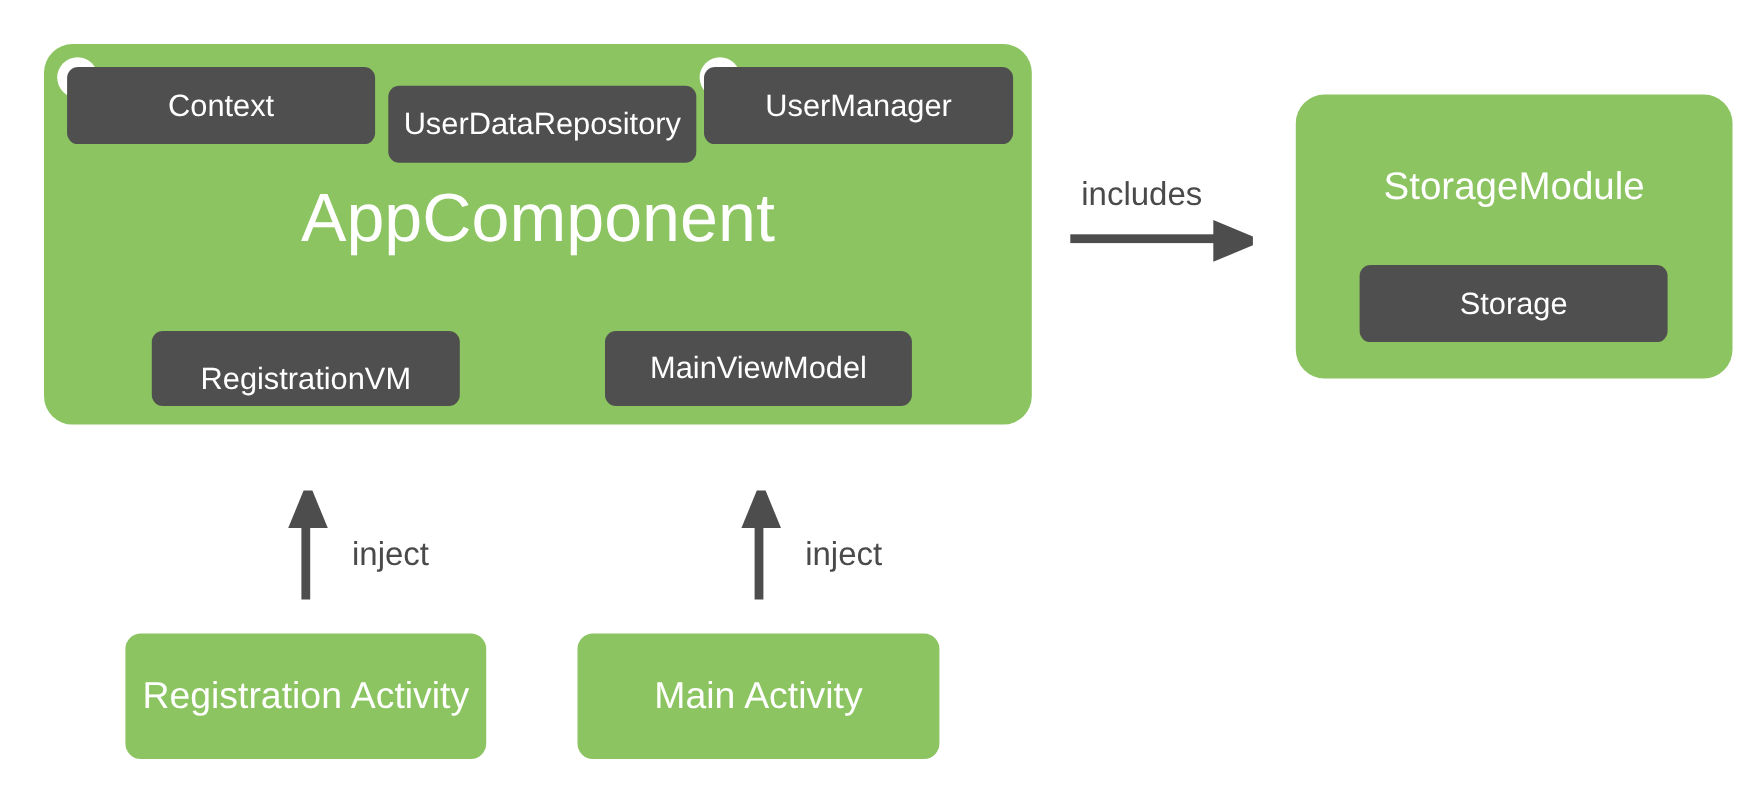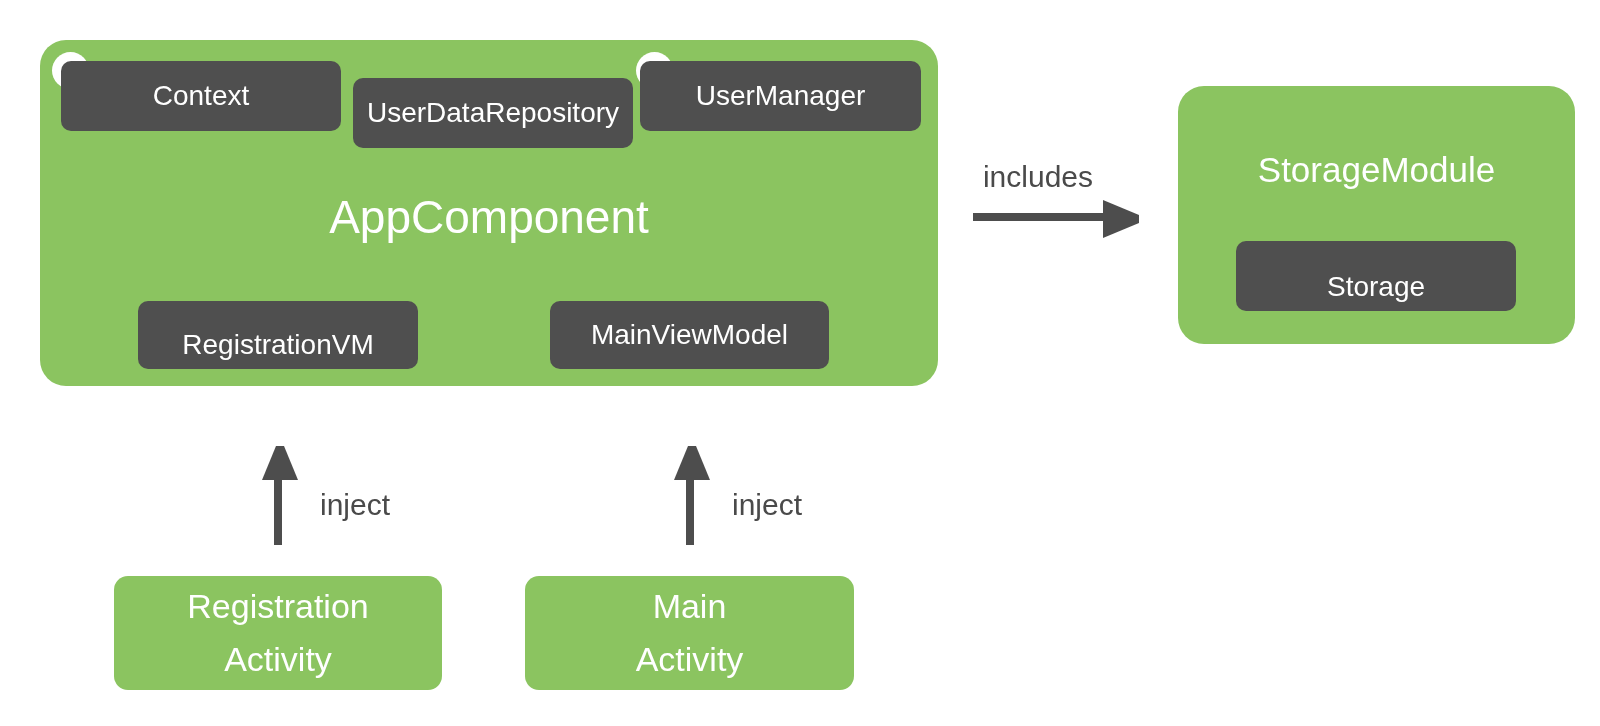--- a/index.html
+++ b/index.html
@@ -35,43 +35,43 @@
     display:flex;align-items:center;justify-content:center;
     color:var(--node-text);
     font-size:28px;
     white-space:nowrap;
   }
   .box-context{left:21px;top:21px;width:280px;height:70px;}
   .box-udr{left:313px;top:38px;width:280px;height:70px;justify-content:center;}
   .box-um{left:600px;top:21px;width:281px;height:70px;}
   .box-regvm{left:98px;top:261px;width:280px;height:68px;align-items:flex-end;}
   .box-mvm{left:510px;top:261px;width:279px;height:68px;}
-  .box-storage{left:58px;top:155px;width:280px;height:70px;align-items:flex-end;}
+  .box-storage{left:58px;top:155px;width:280px;height:70px;}
   
   .dot{
     position:absolute;
     width:37px;height:37px;border-radius:50%;
     background:#FFFFFF;
   }
   .dot-1{left:12px;top:12px;}
   .dot-2{left:596px;top:12px;}
   
   .module-title{
     position:absolute;left:0;width:100%;
     text-align:center;color:var(--node-text);
     white-space:nowrap;
   }
-  .app-title{top:146px;font-size:46px;line-height:54px;}
+  .app-title{top:128px;font-size:62px;line-height:54px;}
   .storage-title{top:60px;font-size:35px;line-height:40px;}
   
   .activity{
     position:absolute;
     background:var(--green);
     border-radius:14px;
-    display:flex;flex-direction:column;align-items:center;justify-content:center;
+    display:flex;align-items:center;justify-content:center;
     color:var(--node-text);
     font-size:34px;line-height:45px;
     text-align:center;
   }
   .activity-registration{left:106px;top:568px;width:328px;height:114px;}
   .activity-main{left:517px;top:568px;width:329px;height:114px;}
   
   .edge-label{
     position:absolute;
     color:var(--edge-text);

